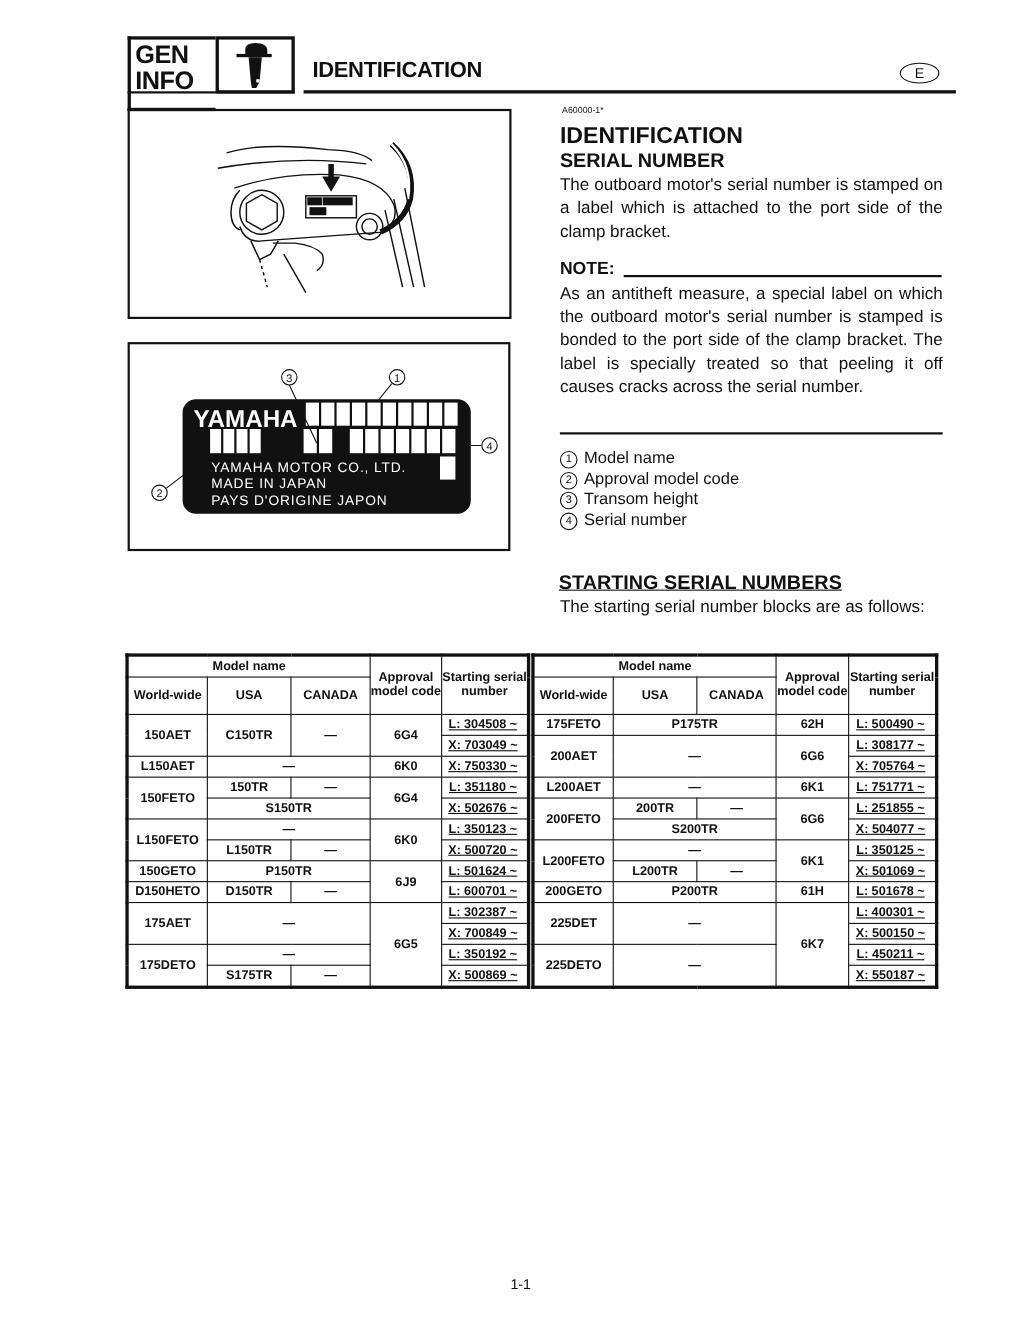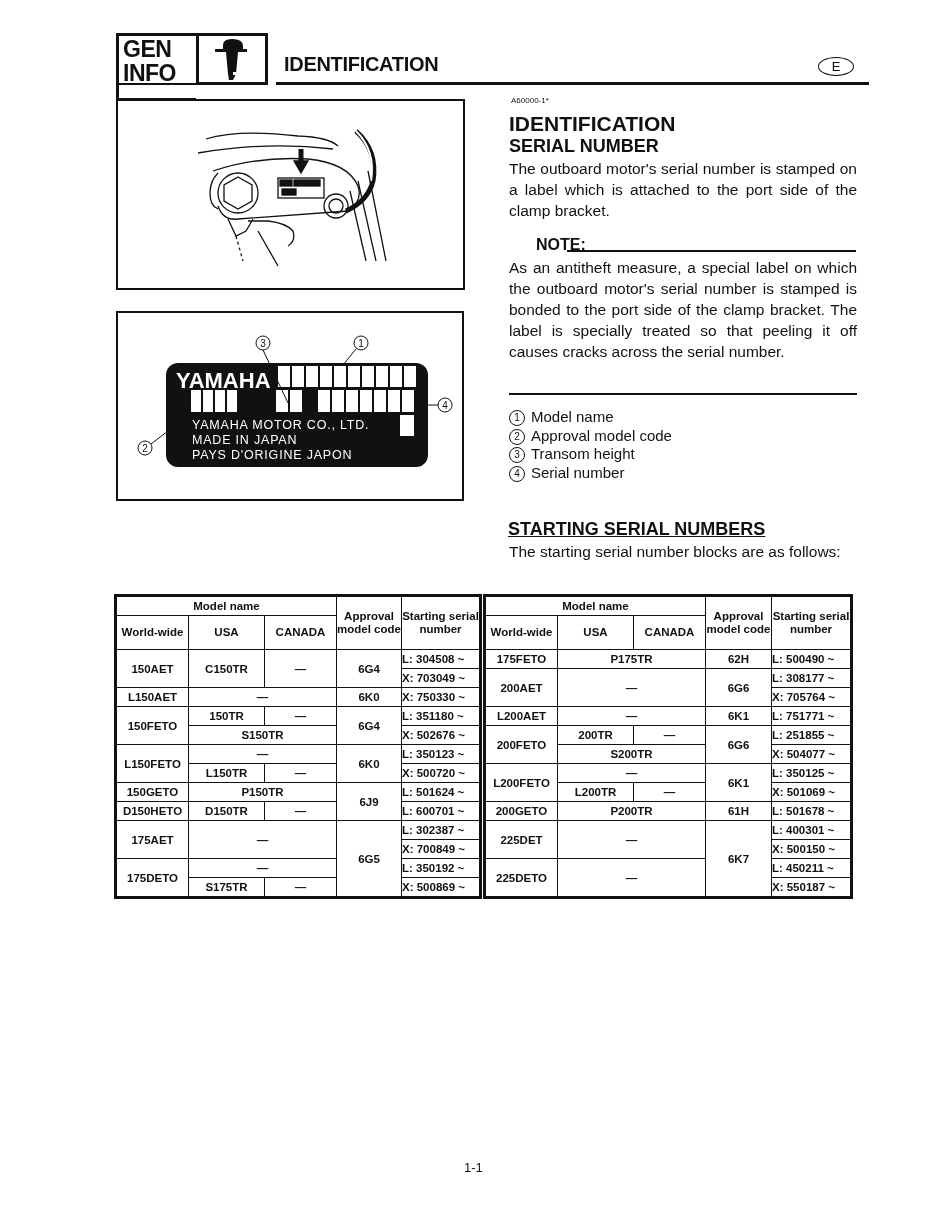--- a/index.html
+++ b/index.html
@@ -21,35 +21,35 @@
   
   .fig1 { left: 116px; top: 99px; width: 349px; height: 191px; border: 2.5px solid #111; box-sizing: border-box; }
   .fig2 { left: 116px; top: 311px; width: 348px; height: 190px; border: 2.5px solid #111; box-sizing: border-box; }
 
   
   .code-ref { left: 511px; top: 96px; font-size: 8px; }
   .h-ident { left: 509px; top: 112px; font-size: 21px; font-weight: bold; }
   .h-serial { left: 509px; top: 136px; font-size: 18px; font-weight: bold; }
   .para { left: 509px; width: 348px; font-size: 15.5px; line-height: 21px; text-align: justify; }
   .para1 { top: 158px; }
-  .note-label { left: 536px; top: 236px; font-size: 16px; font-weight: bold; }
+  .note-label { left: 509px; top: 236px; font-size: 16px; font-weight: bold; }
   .note-rule { left: 567px; top: 250px; width: 289px; height: 2px; background: #111; }
   .para2 { top: 257px; }
   .note-end-rule { left: 509px; top: 393px; width: 348px; height: 2px; background: #111; }
   .legend { left: 509px; top: 408px; font-size: 15px; line-height: 18.5px; }
   .legend .num { display: inline-block; width: 14px; height: 14px; border: 1px solid #111; border-radius: 50%;
                  font-size: 10px; line-height: 14px; text-align: center; margin-right: 6px; vertical-align: 1px; }
   .h-start { left: 508px; top: 519px; font-size: 18px; font-weight: bold; text-decoration: underline; }
   .para3 { top: 541px; }
 
   
   .tbl { position: absolute; border-collapse: collapse; font-weight: bold; font-size: 11.5px; }
   .tbl td, .tbl th { border: 1px solid #111; text-align: center; padding: 0; height: 18px; }
   .tbl th { font-weight: bold; font-size: 11.5px; line-height: 13px; }
-  .tbl td.sn { text-align: left; padding-right: 3px; }
+  .tbl td.sn { text-align: center; padding-right: 3px; text-decoration: underline; }
   .tbl-left { left: 114px; top: 594px; border: 3px solid #111; }
   .tbl-right { left: 483px; top: 594px; border: 3px solid #111; }
 
   .page-num { left: 464px; top: 1160px; font-size: 13px; }
 </style>
 </head>
 <body>
 
 <div class="abs gen-box">
   <div>GEN</div>

